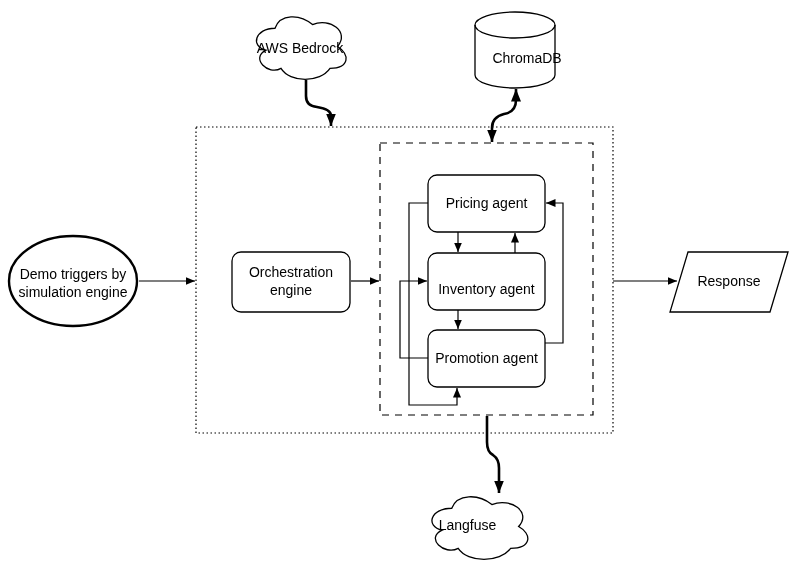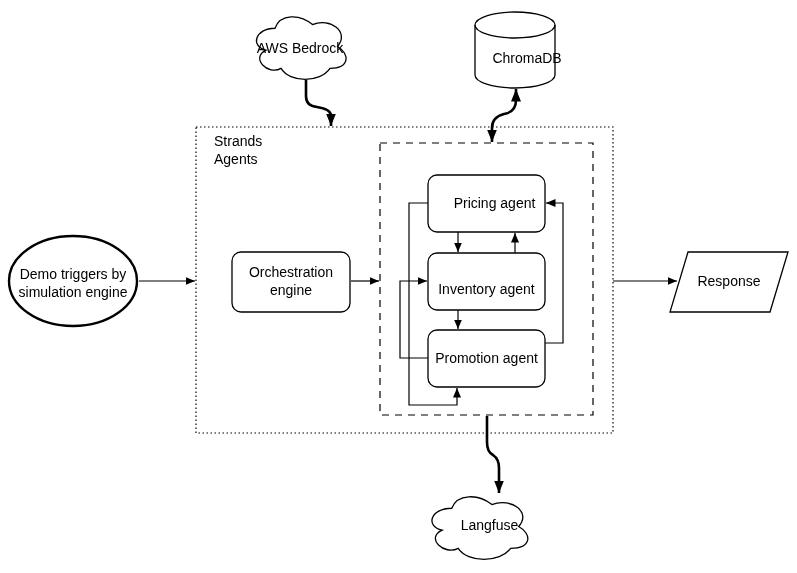--- a/index.html
+++ b/index.html
@@ -66,30 +66,28 @@
     <path class="shape" d="M451.75 508.25 C430.35 508.25 425 526.5 442.12 530.15
              C425 538.2 444.26 555.7 458.17 548.4 C467.8 563 499.9 563 510.6 548.4
              C532 548.4 532 533.8 518.62 526.5 C532 511.9 510.6 497.3 491.88 504.55
              C478.5 493.6 457.1 493.6 451.75 508.25 Z"></path>
   </svg>
 
   <div class="lbl center" style="left:250px;top:40px;width:100px;">AWS Bedrock</div>
 
   <div class="lbl center" style="left:475px;top:50px;width:104px;">ChromaDB</div>
 
-  <div class="lbl" style="left:214px;top:133px;width:90px;">Strands
-Agents</div>
 
   <div class="lbl center" style="left:13px;top:266px;width:120px;">Demo triggers by
 simulation engine</div>
 
   <div class="lbl boxlbl" style="left:232px;top:252px;width:118px;height:60px;">Orchestration engine</div>
 
-  <div class="lbl boxlbl" style="left:428px;top:175px;width:117px;height:57px;padding-left:8px;">Pricing agent</div>
+  <div class="lbl boxlbl" style="left:428px;top:175px;width:117px;height:57px;">Pricing agent</div>
 
   <div class="lbl boxlbl" style="left:428px;top:253px;width:117px;height:74px;">Inventory agent</div>
 
   <div class="lbl boxlbl" style="left:428px;top:330px;width:117px;height:57px;">Promotion agent</div>
 
   <div class="lbl boxlbl" style="left:672px;top:252px;width:114px;height:60px;">Response</div>
 
-  <div class="lbl center" style="left:436px;top:517px;width:107px;">Langfuse</div>
+  <div class="lbl center" style="left:414px;top:517px;width:107px;">Langfuse</div>
 </div>
 
 </body></html>

